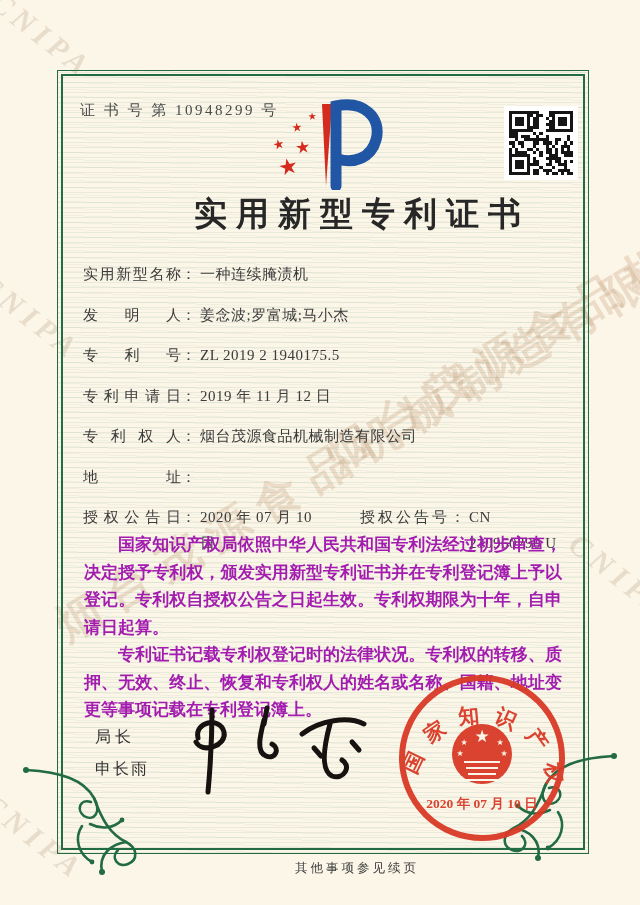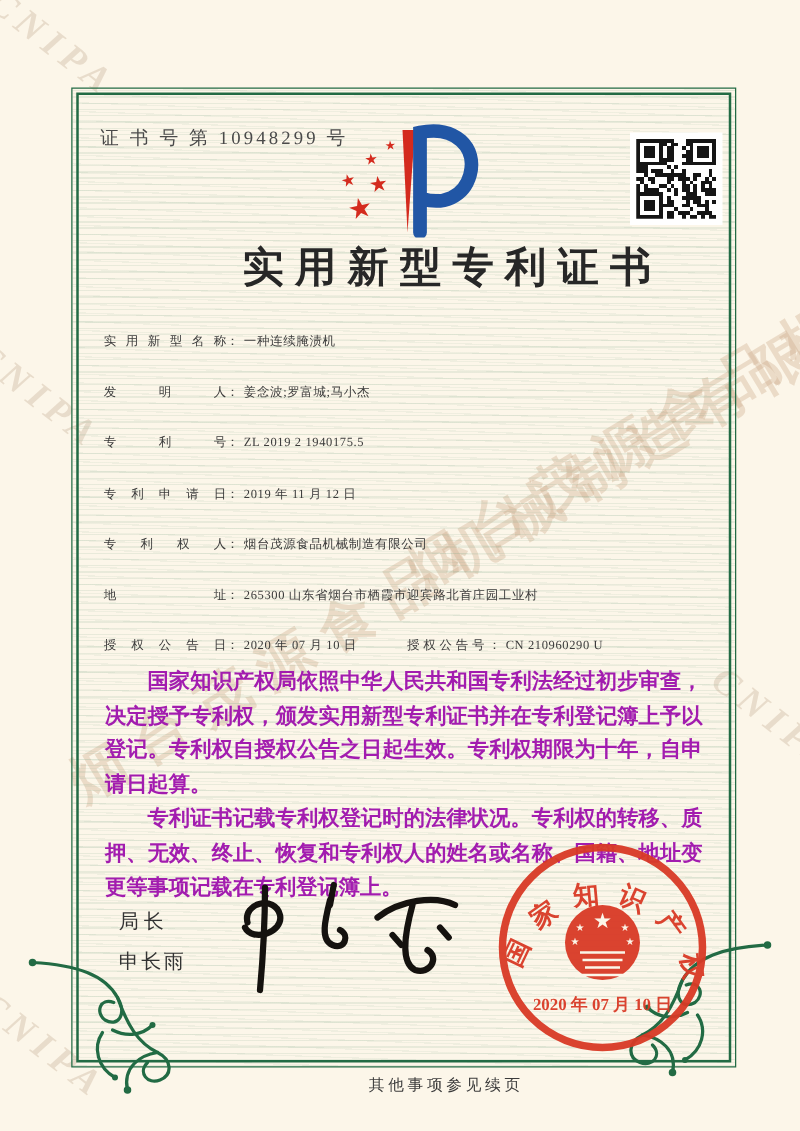--- a/index.html
+++ b/index.html
@@ -29,21 +29,21 @@
   
   .cert-no{position:absolute;left:80px;top:101px;font-size:15px;letter-spacing:2.5px;color:#4a4a4a;text-align:right;}
   .logo{position:absolute;left:252px;top:98px;width:136px;height:92px;}
   .qr{position:absolute;left:504px;top:106px;width:74px;height:74px;background:#ffffff;padding:5px;box-sizing:border-box;}
   .qr svg{width:100%;height:100%;shape-rendering:crispEdges;}
   .title{
     position:absolute;left:57px;top:192px;width:530px;text-align:center;
     font-size:33px;font-weight:700;letter-spacing:9px;color:#272727;padding-left:40px;
   }
   
-  .fields{position:absolute;left:83px;top:261px;width:480px;font-size:10px;}
+  .fields{position:absolute;left:83px;top:261px;width:480px;font-size:15px;}
   .field-row{display:flex;align-items:baseline;margin-bottom:14.5px;line-height:26px;}
   .field-label{display:inline-block;width:98px;text-align:justify;text-align-last:justify;flex:none;color:#3b3b3b;}
   .field-colon{flex:none;margin-right:4px;}
   .field-value{letter-spacing:0.5px;}
   .pair2{margin-left:40px;display:flex;align-items:baseline;}
   .pair2 .field-label{width:auto;letter-spacing:3px;text-align-last:auto;}
   
   .body-text{position:absolute;left:84px;top:531px;width:478px;}
   .body-text p{margin:0;font-size:17px;line-height:27.5px;text-indent:2em;text-align:justify;color:#a21caf;font-weight:bold;}
   
@@ -302,21 +302,20 @@
       <span class="field-value">2019 年 11 月 12 日</span>
     </div>
     <div class="field-row">
       <span class="field-label">专利权人</span>
         <span class="field-colon">：</span>
       <span class="field-value">烟台茂源食品机械制造有限公司</span>
     </div>
     <div class="field-row">
       <span class="field-label">地址</span>
         <span class="field-colon">：</span>
-      <span class="field-value">265300 山东省烟台市栖霞市迎宾路北首庄园工业村</span>
     </div>
     <div class="field-row">
       <span class="field-label">授权公告日</span>
         <span class="field-colon">：</span>
       <span class="field-value">2020 年 07 月 10 日</span>
       <span class="pair2">
         <span class="field-label">授权公告号</span>
           <span class="field-colon">：</span>
         <span class="field-value">CN 210960290 U</span>
       </span>

